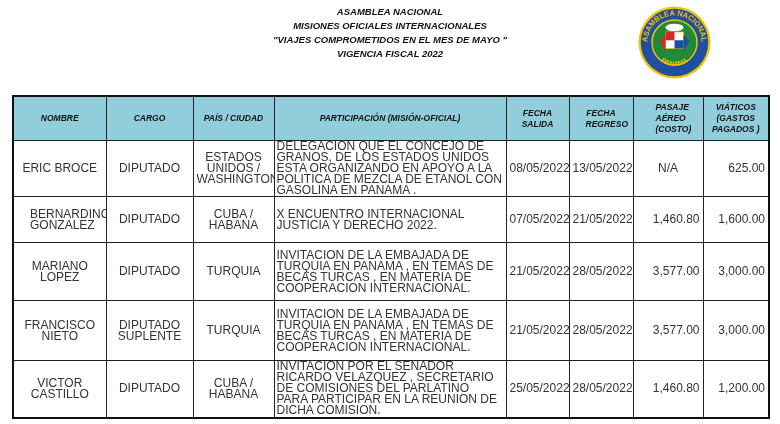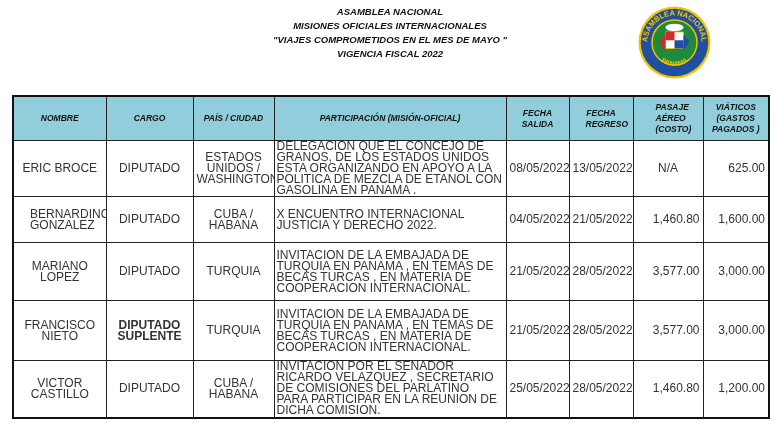--- a/index.html
+++ b/index.html
@@ -83,38 +83,38 @@
       <td class="c">08/05/2022</td>
       <td class="c">13/05/2022</td>
       <td class="c">N/A</td>
       <td class="r">625.00</td>
     </tr>
     <tr style="height:46px">
       <td class="c" style="padding:0 16px;margin-left:36px;">BERNARDINO GONZALEZ</td>
       <td class="c">DIPUTADO</td>
       <td class="c">CUBA / HABANA</td>
       <td class="l">X ENCUENTRO INTERNACIONAL JUSTICIA Y DERECHO 2022.</td>
-      <td class="c">04/05/2022</td>
+      <td class="c">07/05/2022</td>
       <td class="c">21/05/2022</td>
       <td class="r">1,460.80</td>
       <td class="r">1,600.00</td>
     </tr>
     <tr style="height:58px">
       <td class="c">MARIANO LOPEZ</td>
       <td class="c">DIPUTADO</td>
       <td class="c">TURQUIA</td>
       <td class="l">INVITACION DE LA EMBAJADA DE TURQUIA EN PANAMA , EN TEMAS DE BECAS TURCAS , EN MATERIA DE COOPERACION INTERNACIONAL.</td>
       <td class="c">21/05/2022</td>
       <td class="c">28/05/2022</td>
       <td class="r">3,577.00</td>
       <td class="r">3,000.00</td>
     </tr>
     <tr style="height:60px">
       <td class="c">FRANCISCO NIETO</td>
-      <td class="c" style="padding:9px 1px;font-weight:bold;">DIPUTADO SUPLENTE</td>
+      <td class="c" style="padding:9px 1px;">DIPUTADO SUPLENTE</td>
       <td class="c">TURQUIA</td>
       <td class="l">INVITACION DE LA EMBAJADA DE TURQUIA EN PANAMA , EN TEMAS DE BECAS TURCAS , EN MATERIA DE COOPERACION INTERNACIONAL.</td>
       <td class="c">21/05/2022</td>
       <td class="c">28/05/2022</td>
       <td class="r">3,577.00</td>
       <td class="r">3,000.00</td>
     </tr>
     <tr style="height:57px">
       <td class="c">VICTOR CASTILLO</td>
       <td class="c">DIPUTADO</td>

